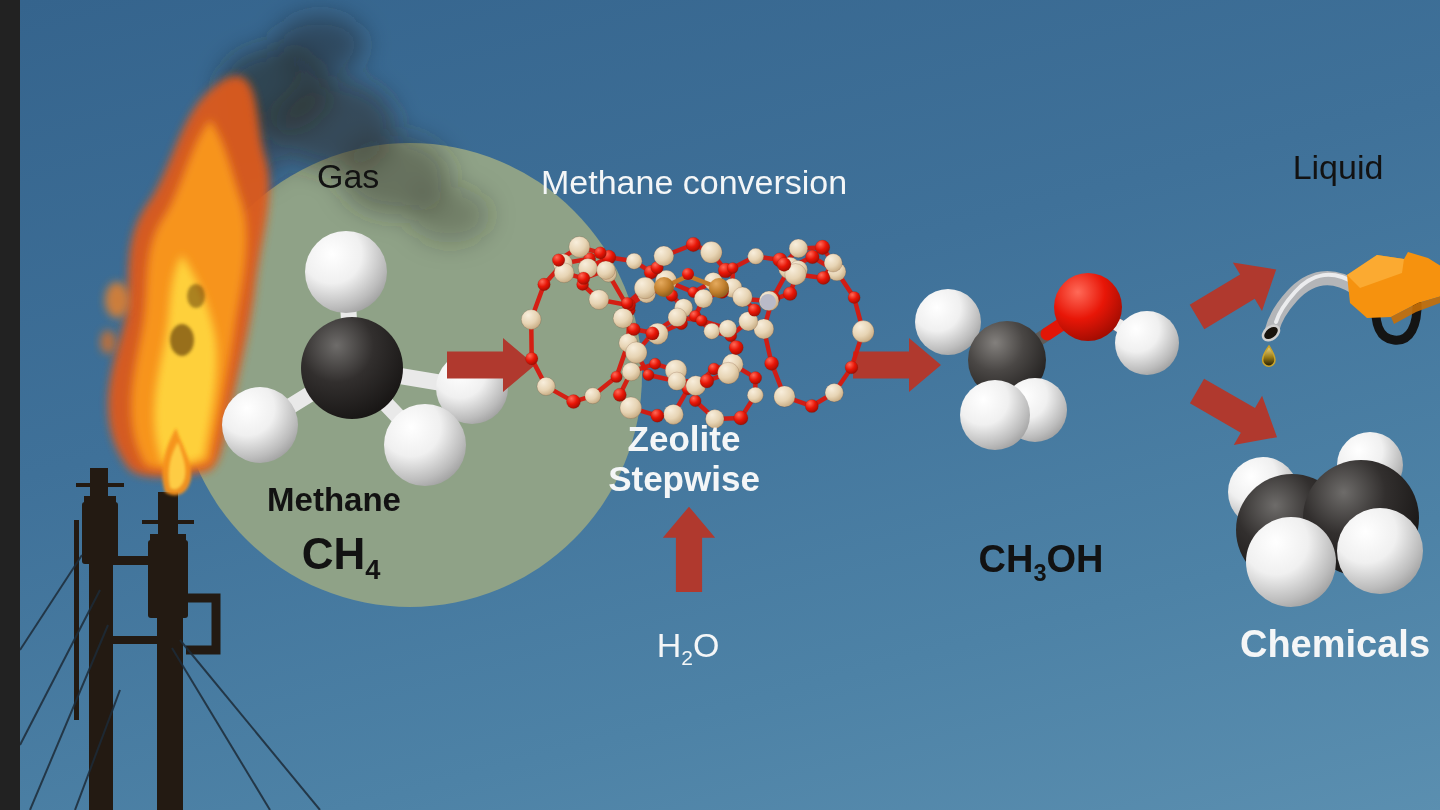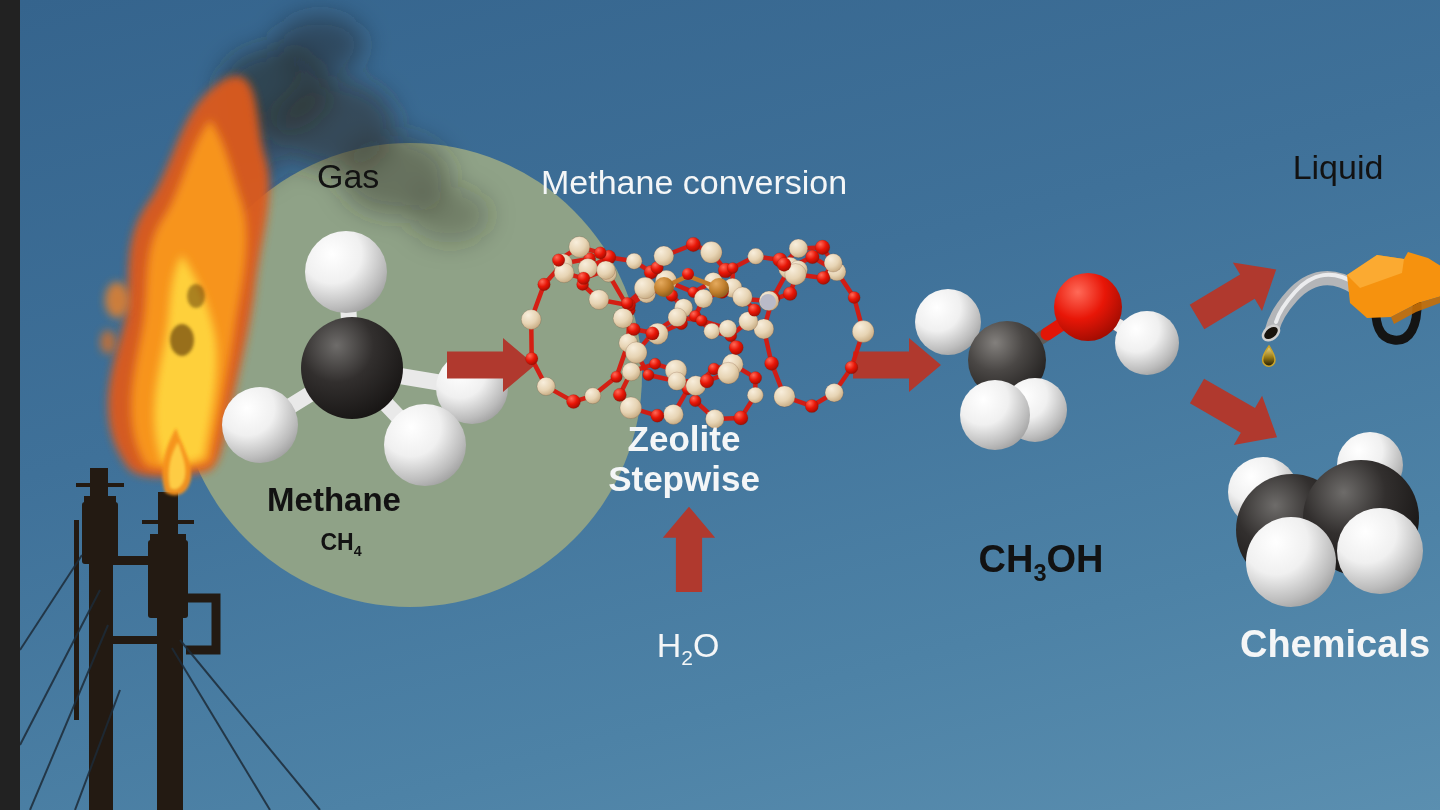--- a/index.html
+++ b/index.html
@@ -14,21 +14,21 @@
   .lbl sub{font-size:0.62em;}
   .black{color:#121212;}
   .white{color:#f4f6f7;}
   .reg{font-size:34px;font-weight:400;}
   .bold{font-size:33px;font-weight:700;}
   .ctr{transform:translateX(-50%);text-align:center;}
   #lbl-gas{left:297px;top:157px;}
   #lbl-stepwise{left:521px;top:163px;}
   #lbl-liquid{left:1318px;top:148px;}
   #lbl-methane-name{left:314px;top:481px;}
-  #lbl-methane-formula{left:321px;top:529px;font-size:23px;}
+  #lbl-methane-formula{left:321px;top:529px;font-size:44px;}
   #lbl-copper-zeolite{left:664px;top:419px;font-size:35px;line-height:40px;}
   #lbl-h2o{left:668px;top:626px;}
   #lbl-methanol-name{left:1019px;top:491px;}
   #lbl-methanol-formula{left:1021px;top:538px;font-size:38px;}
   #lbl-chemicals{left:1315px;top:623px;font-size:38px;}
   #zeolite-bonds line{stroke:#d8190e;stroke-width:4.5;stroke-linecap:round;opacity:.95;}
   #zeolite-atoms circle{stroke:rgba(90,40,20,.18);stroke-width:1;}
 </style>
 </head>
 <body>

